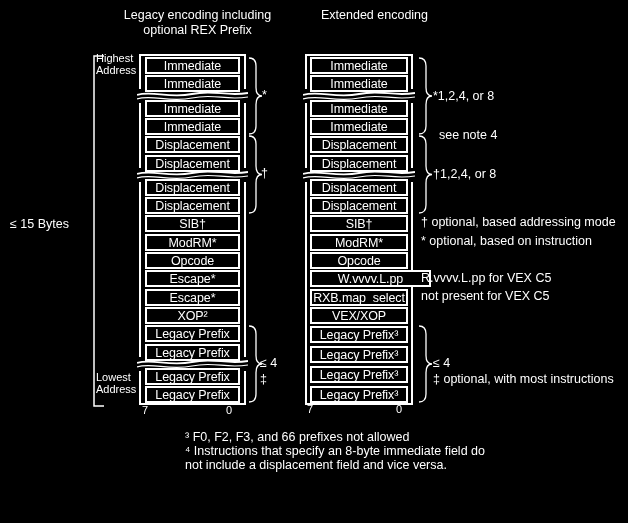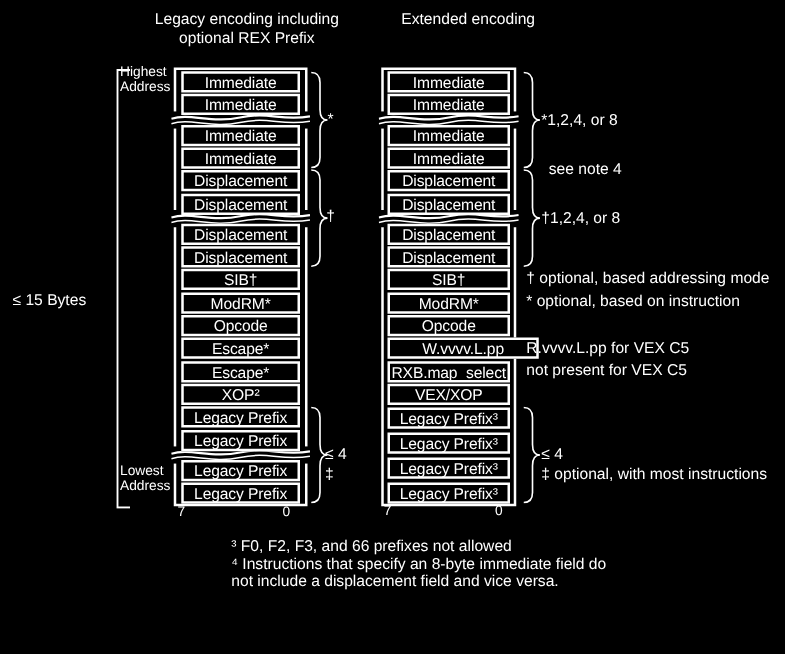--- a/index.html
+++ b/index.html
@@ -29,21 +29,21 @@
   <div>Legacy encoding including</div>
   <div>optional REX Prefix</div>
 </div>
 <div class="hdr" style="left:287px;top:8px;width:175px">
   <div>Extended encoding</div>
 </div>
 
 <svg style="left:92px;top:55px" width="14" height="352" viewBox="0 0 14 352">
   <path d="M12,1 L2,1 L2,351 L12,351" stroke="#fff" stroke-width="1.5" fill="none"></path>
 </svg>
-<div class="ann right-align" style="left:10px;top:233px;width:80px">≤ 15 Bytes</div>
+<div class="ann right-align" style="left:10px;top:217px;width:80px">≤ 15 Bytes</div>
 
 <div class="ann sm right-align" style="left:96px;top:52px;width:42px">
   <div>Highest</div>
   <div>Address</div>
 </div>
 <div class="ann sm right-align" style="left:96px;top:371px;width:32px">
   <div>Lowest</div>
   <div>Address</div>
 </div>
 

